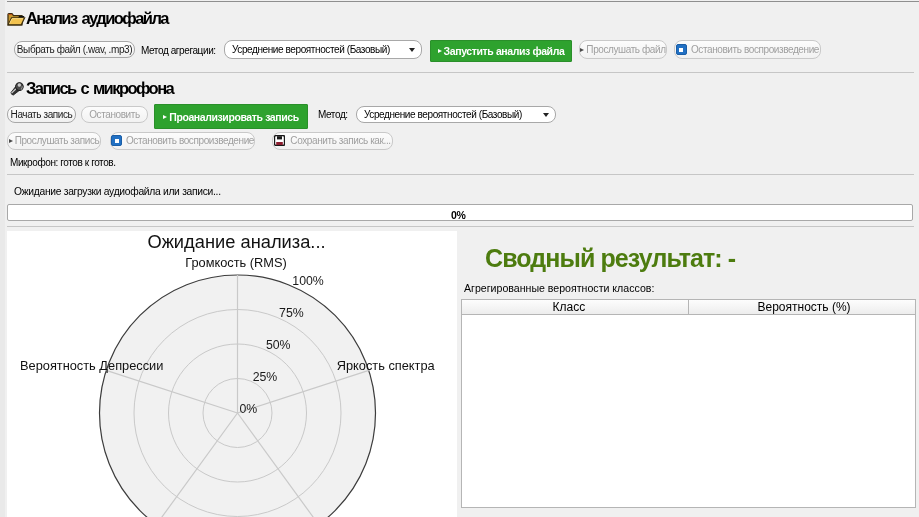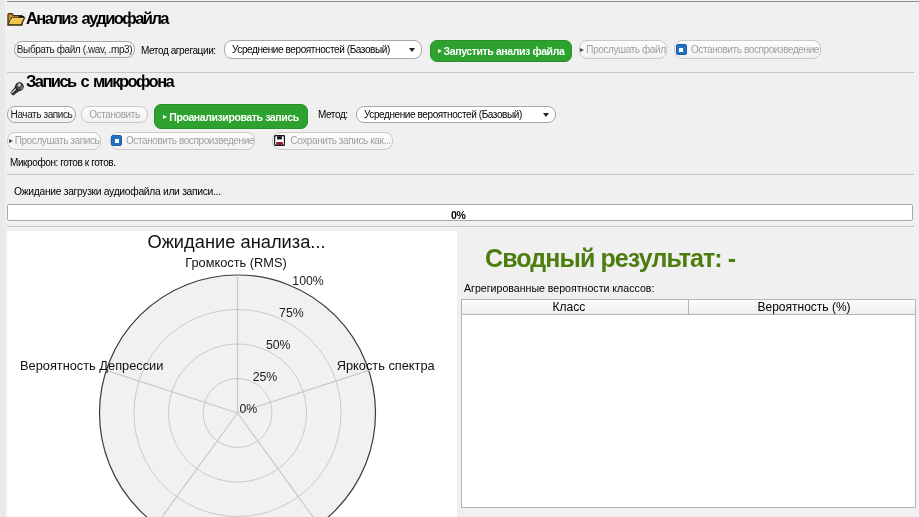--- a/index.html
+++ b/index.html
@@ -1,20 +1,20 @@
 <!DOCTYPE html>
 <html><head>
 <meta charset="utf-8">
 <style>
 html,body{margin:0;padding:0}
 body{width:919px;height:517px;background:#f0f0f0;font-family:"Liberation Sans",sans-serif;position:relative;overflow:hidden}
 .abs{position:absolute}
 .btn{position:absolute;display:flex;align-items:center;justify-content:center;background:linear-gradient(#fefefe,#f0f0f0);border:1px solid #a8a8a8;border-radius:8px;font-size:10px;letter-spacing:-0.4px;color:#1a1a1a;box-sizing:border-box;white-space:nowrap}
 .btn.dis{color:#9f9f9f;border-color:#c9c9c9;background:linear-gradient(#fcfcfc,#f2f2f2)}
-.gbtn{position:absolute;display:flex;align-items:center;justify-content:center;background:#2ea22e;border:1px solid #2a8f2a;border-radius:7px;color:#fff;font-weight:bold;font-size:10.5px;letter-spacing:-0.4px;box-sizing:border-box;white-space:nowrap}
+.gbtn{position:absolute;display:flex;align-items:center;justify-content:center;background:#2ea22e;border:1px solid #2a8f2a;border-radius:1px;color:#fff;font-weight:bold;font-size:10.5px;letter-spacing:-0.4px;box-sizing:border-box;white-space:nowrap}
 .combo{position:absolute;background:#fff;border:1px solid #a8a8a8;border-radius:8px;font-size:10px;letter-spacing:-0.4px;display:flex;align-items:center;box-sizing:border-box;color:#000;white-space:nowrap}
 .combo .arr{position:absolute;right:6px;top:50%;margin-top:-2px;width:0;height:0;border-left:3.5px solid transparent;border-right:3.5px solid transparent;border-top:4px solid #222}
 .sep{position:absolute;height:1px;background:#c6c6c6}
 .sect{position:absolute;font-weight:bold;font-size:16.5px;letter-spacing:-1.55px;word-spacing:1.8px;color:#000;white-space:nowrap;line-height:1}
 .lbl{position:absolute;font-size:10px;letter-spacing:-0.4px;color:#000;white-space:nowrap;line-height:1.2}
 .tri{display:inline-block;width:0;height:0;border-top:2.5px solid transparent;border-bottom:2.5px solid transparent;margin-right:2px}
 .tri.w{border-left:4.5px solid #fff}
 .tri.g{border-left:4.5px solid #4a4a4a}
 .stopico{display:inline-block;width:11px;height:11px;background:#2271c4;border:1px solid #1b5ea6;border-radius:2px;margin-right:4px;position:relative;box-sizing:border-box}
 .stopico::after{content:"";position:absolute;left:2.5px;top:2.5px;width:4px;height:4px;background:#fff}
@@ -46,21 +46,21 @@
 
 <svg class="abs" style="left:8px;top:81px" width="17" height="17" viewBox="0 0 17 17">
   <g transform="rotate(45 8.5 8.5)">
     <path d="M5.9 7.6 L11.1 7.6 L10.2 14.6 Q8.5 16 6.8 14.6 Z" fill="#333" stroke="#1d1d1d" stroke-width="0.8"></path>
     <rect x="7" y="8" width="1.2" height="6.6" fill="#d0d0d0"></rect>
     <circle cx="8.5" cy="4.4" r="3.8" fill="#4a4a4a" stroke="#1d1d1d" stroke-width="1"></circle>
     <circle cx="7.3" cy="3.3" r="1.7" fill="#c9c9c9"></circle>
     <path d="M10.2 2.2 A3.8 3.8 0 0 1 11.8 5.4" stroke="#9a9a9a" stroke-width="1" fill="none"></path>
   </g>
 </svg>
-<div class="sect" style="left:26px;top:73px">Запись с микрофона</div>
+<div class="sect" style="left:26px;top:80px">Запись с микрофона</div>
 
 <div class="btn" style="left:7px;top:106px;width:69px;height:17px">Начать запись</div>
 <div class="btn dis" style="left:81px;top:106px;width:67px;height:17px">Остановить</div>
 <div class="gbtn" style="left:154px;top:104px;width:154px;height:25px"><span class="tri w"></span>Проанализировать запись</div>
 <div class="lbl" style="left:318px;top:109px">Метод:</div>
 <div class="combo" style="left:356px;top:106px;width:200px;height:17px;padding-left:7px">Усреднение вероятностей (Базовый)<span class="arr"></span></div>
 
 <div class="btn dis" style="left:7px;top:132px;width:94px;height:17.5px"><span class="tri g"></span>Прослушать запись</div>
 <div class="btn dis" style="left:110px;top:132px;width:145px;height:17.5px"><span class="stopico"></span>Остановить воспроизведение</div>
 <div class="btn dis" style="left:272px;top:132px;width:121px;height:17.5px">

